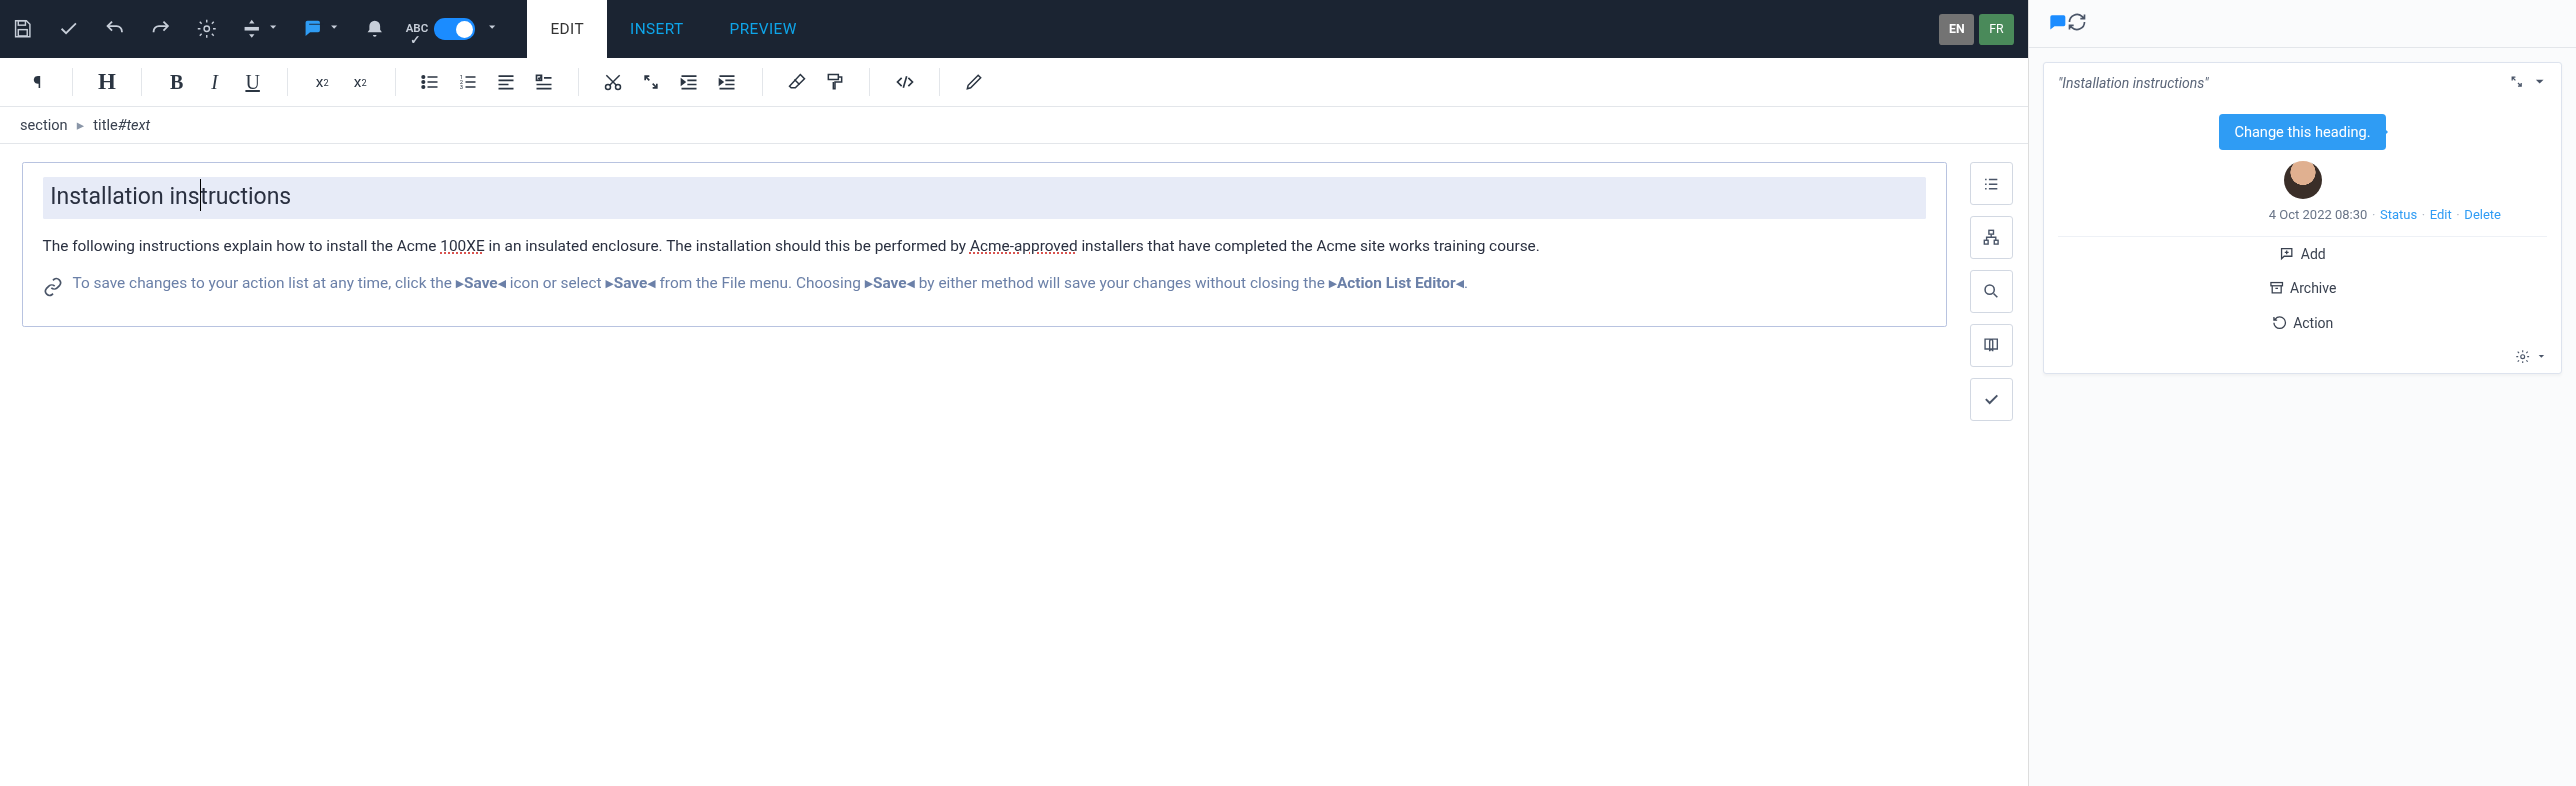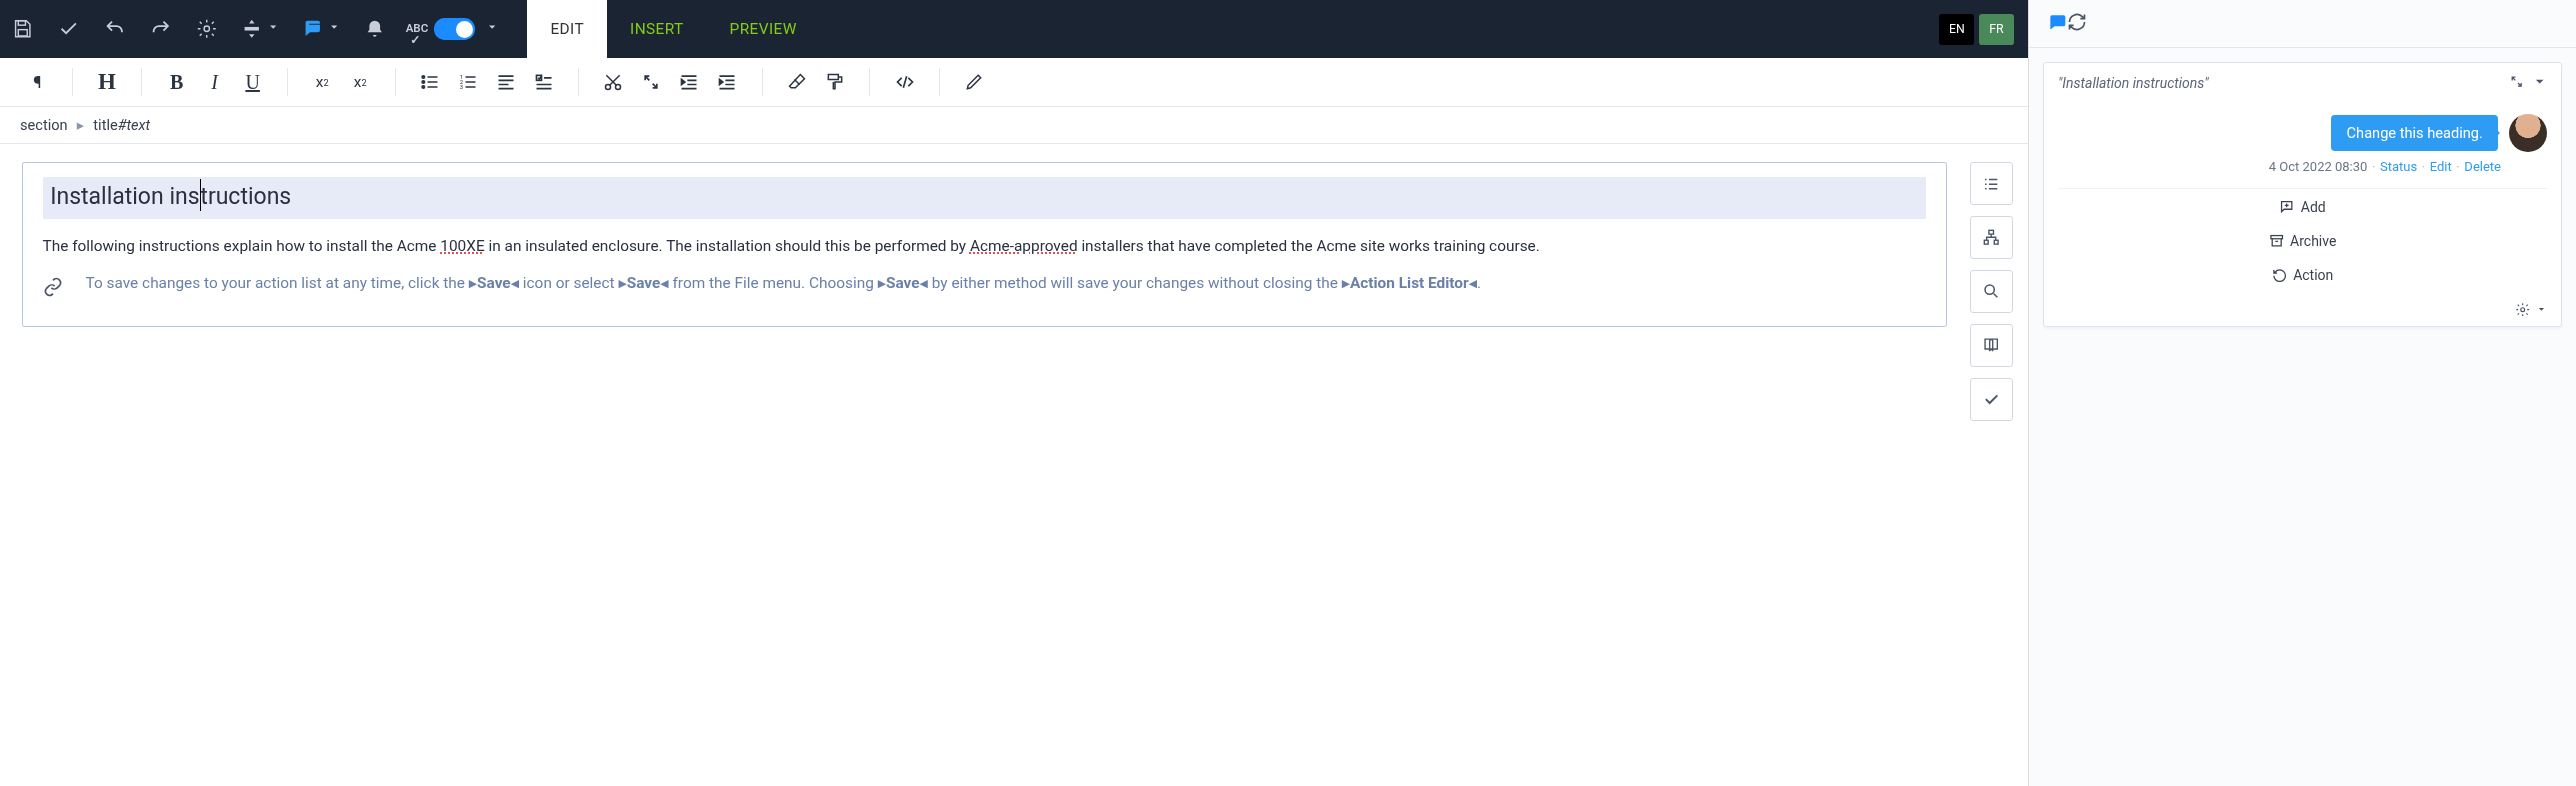--- a/index.html
+++ b/index.html
@@ -18,26 +18,26 @@
 .caret-down svg { width: 12.3px !important; height: 12.3px !important; }
 
 .spellcheck-group { display: flex; align-items: center; padding: 0 7.7px; }
 .abc-icon { font-size: 11.5px; font-weight: 600; color: #c7ced9; position: relative; line-height: 1; }
 .abc-icon::after { content: "✓"; position: absolute; left: 4.6px; top: 10.8px; font-size: 12.3px; }
 
 .toggle { width: 41px; height: 21.5px; background: #1b8cff; border-radius: 10.8px; position: relative; margin: 0 6.1px; cursor: pointer; }
 .toggle .knob { width: 17px; height: 17px; background: #fff; border-radius: 50%; position: absolute; top: 2.3px; right: 2.3px; }
 
 .tabs { display: flex; margin-left: 21.5px; height: 58px; }
-.tab { padding: 0 23px; display: flex; align-items: center; font-size: 15.4px; letter-spacing: 0.4px; cursor: pointer; color: #84cc16; }
+.tab { padding: 0 23px; display: flex; align-items: center; font-size: 15.4px; letter-spacing: 0.4px; cursor: pointer; color: #0ea5e9; }
 .tab.active { background: #fff; color: #333; }
 
 .lang-group { margin-left: auto; display: flex; padding-right: 14px; gap: 4.6px; }
 .lang { width: 35px; height: 31px; display: flex; align-items: center; justify-content: center; font-size: 12.3px; border-radius: 3.1px; cursor: pointer; }
-.lang.en { background: #000000; color: #fff; }
+.lang.en { background: #737373; color: #fff; font-weight: bold; }
 .lang.fr { background: #4a8a5a; color: #fff; }
 
 
 .fmtbar { height: 49px; display: flex; align-items: center; border-bottom: 0.8px solid #e3e6ea; padding: 0 7.7px; }
 .fmtbar .grp { display: flex; align-items: center; padding: 0 10.8px; }
 .fmtbar .sep { width: 0.8px; height: 28px; background: #e3e6ea; margin: 0 4.6px; }
 .fmtbar .fbtn { width: 38px; height: 37px; display: flex; align-items: center; justify-content: center; cursor: pointer; color: #2b3542; font-size: 17px; }
 .fmtbar .fbtn svg { width: 20px; height: 20px; }
 .fmtbar .fbtn.serif { font-family: Georgia, "Times New Roman", serif; }
 .fmtbar .fbtn.big { font-size: 23px; font-weight: 600; }
@@ -48,42 +48,42 @@
 .crumb em { font-style: italic; }
 
 
 .editor-wrap { flex: 1; display: flex; padding: 18.4px 15.4px 18.4px 21.5px; gap: 23px; overflow: auto; }
 .editor-card { flex: 1; border: 1.2px solid #b8c3e0; border-radius: 2.3px; padding: 14px 20px 21.5px 20px; max-height: fit-content;}
 .doc-title { font-size: 23px; font-weight: 400; color: #2a3040; background: #e7ebf7; padding: 4.6px 7.7px; border-radius: 1.5px; margin-bottom: 15.4px; position: relative; }
 .doc-title .cursor { display: inline-block; width: 0.8px; height: 32px; background: #000; vertical-align: middle; position: relative; top: -3.1px; }
 .doc-p { font-size: 15.4px; line-height: 1.6; color: #2a3040; margin-bottom: 12.3px; }
 .underline-dashed { text-decoration: underline dotted #d9534f; text-decoration-thickness: 1.5px; text-underline-offset: 2.3px; }
 
-.linked-block { display: flex; gap: 23px; align-items: flex-start; color: #6b80a8; font-size: 15.4px; line-height: 1.6; }
+.linked-block { display: flex; gap: 10px; align-items: flex-start; color: #6b80a8; font-size: 15.4px; line-height: 1.6; }
 .linked-block .link-icon { margin-top: 6.1px; flex-shrink: 0; }
 .token { font-weight: 700; }
 .tri { font-size: 10.8px; vertical-align: 0.8px; }
 
 .side-actions { display: flex; flex-direction: column; gap: 10.8px; }
 .side-actions .sq { width: 43px; height: 43px; border: 0.8px solid #d2d8e2; border-radius: 3.1px; display: flex; align-items: center; justify-content: center; color: #4a5568; cursor: pointer; }
 .side-actions .sq svg { width: 18.4px; height: 18.4px; }
 
 
 .comments-header { height: 48px; display: flex; align-items: center; padding: 0 18.4px; border-bottom: 0.8px solid #e3e6ea; }
 .comments-header .title { font-size: 16px; color: #2a3040; margin-left: 10.8px; flex: 1; }
 .comments-header svg { width: 20px; height: 20px; }
 .refresh-btn { cursor: pointer; color: #4a5568; }
 .comment-icon { color: #1b8cff; }
 
 .comments-body { padding: 14px 14px; }
 .comment-card { background: #fff; border: 0.8px solid #dde3ee; border-radius: 3.1px; box-shadow: 0 1.5px 3.1px rgba(0,0,0,0.04); padding: 10.8px 14px 9.2px 14px; }
 .comment-ref { font-style: italic; color: #5a6578; font-size: 14px; display: flex; align-items: center; }
 .comment-ref .ref-actions { margin-left: auto; display: flex; gap: 7.7px; color: #4a5568; }
 .comment-ref .ref-actions span { cursor: pointer; }
-.comment-bubble-row { display: flex; justify-content: flex-end; align-items: center; gap: 10.8px; margin-top: 21.5px; }
+.comment-bubble-row { display: flex; justify-content: flex-end; align-items: center; gap: 10.8px; margin-top: 21.5px; flex-direction: column; }
 .bubble { background: #2f9cf4; color: #fff; padding: 9.2px 15.4px; border-radius: 3.8px; font-size: 14.6px; position: relative; }
 .bubble::after { content: ""; position: absolute; right: -7.7px; top: 50%; transform: translateY(-50%); border: 6.1px solid transparent; border-left-color: #2f9cf4; }
 .avatar { width: 38px; height: 38px; border-radius: 50%; background: radial-gradient(circle at 50% 30%, #e0b090 0%, #e0b090 38%, #3a2e28 39%, #3a2e28 100%); flex-shrink: 0; }
 .comment-meta { text-align: right; font-size: 13px; color: #6a7588; margin-top: 7.7px; padding-right: 46px; }
 .comment-meta a { color: #2f9cf4; text-decoration: none; cursor: pointer; margin-top: 24px; }
 .comment-meta .sep-dot { margin: 0 4.6px; color: #b0b8c4; }
 .comment-footer { display: flex; align-items: center; gap: 18.4px; margin-top: 14px; padding-top: 9.2px; border-top: 0.8px solid #eef1f6; font-size: 14px; color: #3a4250; flex-direction: column; }
 .comment-footer .fbtn2 { display: flex; align-items: center; gap: 6.1px; cursor: pointer; }
 .comment-footer .fbtn2 svg { width: 15.4px; height: 15.4px; }
 .comment-footer .right { margin-left: auto; display: flex; align-items: center; gap: 6.1px; color: #4a5568; cursor: pointer; }

